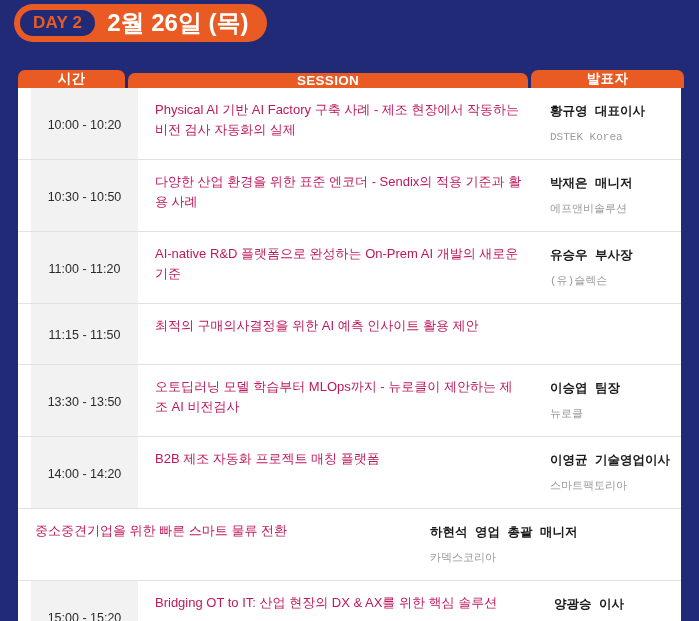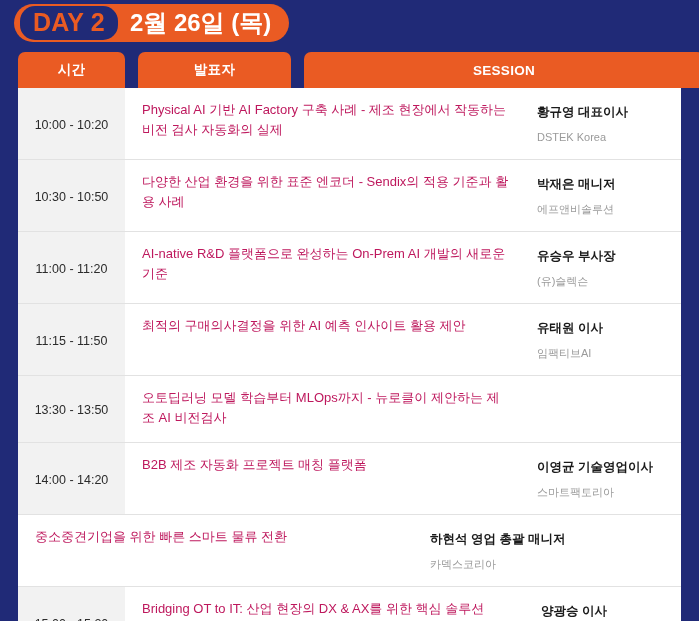--- a/index.html
+++ b/index.html
@@ -25,21 +25,21 @@
     border-radius: 19px;
     display: flex;
     align-items: center;
     padding: 0 18px 0 6px;
     box-sizing: border-box;
   }
   .day-pill {
     background: #202a77;
     color: #ea5b23;
     border-radius: 15px;
-    font-size: 25px;
+    font-size: 17px;
     font-weight: bold;
     letter-spacing: 0.2px;
     padding: 4px 13px 5px 13px;
     line-height: 1;
     white-space: nowrap;
   }
   .day-date {
     color: #ffffff;
     font-size: 24px;
     font-weight: bold;
@@ -51,22 +51,23 @@
   
   .schedule {
     position: absolute;
     left: 18px;
     top: 52px;
     width: 663px;
   }
 
   .head-row {
     display: flex;
-    gap: 13px;
+    gap: 3px;
     height: 36px;
+    align-items: flex-end;
   }
   .head-cell {
     background: #ea5b23;
     color: #ffffff;
     font-size: 13.5px;
     font-weight: bold;
     display: flex;
     align-items: center;
     justify-content: center;
     border-radius: 7px 7px 0 0;
@@ -92,37 +93,39 @@
 
   .cell-time {
     background: #f2f2f2;
     color: #2b2b2b;
     font-size: 12.5px;
     display: flex;
     align-items: center;
     justify-content: center;
     box-sizing: border-box;
     padding-top: 2px;
+    margin-left: 13px;
   }
   .cell-session {
     box-sizing: border-box;
     padding: 12px 14px 14px 17px;
     color: #be185d;
     font-size: 13px;
     line-height: 1.55;
     display: flex;
     align-items: flex-start;
   }
   .cell-speaker {
     box-sizing: border-box;
     padding: 16px 6px 14px 12px;
     display: flex;
     flex-direction: column;
     align-items: flex-start;
     justify-content: flex-start;
+    font-family: Liberation Mono, monospace;
   }
   .spk-name {
     color: #1a1a1a;
     font-size: 12.5px;
     font-weight: bold;
     line-height: 1.4;
     white-space: nowrap;
   }
   .spk-org {
     color: #9a9a9a;
@@ -138,22 +141,22 @@
 
 <div class="day-banner">
   <span class="day-pill">DAY 2</span>
   <span class="day-date">2월 26일 (목)</span>
 </div>
 
 <div class="schedule">
 
   <div class="head-row">
     <div class="head-cell col-time">시간</div>
+    <div class="head-cell col-sess">SESSION</div>
     <div class="head-cell col-spk">발표자</div>
-    <div class="head-cell col-sess">SESSION</div>
   </div>
 
   <div class="body-rows" id="rows-container">
       <div class="row">
         <div class="cell-time col-time">10:00 - 10:20</div>
         <div class="cell-session col-sess">Physical AI 기반 AI Factory 구축 사례 - 제조 현장에서 작동하는 비전 검사 자동화의 실제</div>
         <div class="cell-speaker col-spk">
           <div class="spk-name">황규영 대표이사</div>
           <div class="spk-org">DSTEK Korea</div>
         </div>
@@ -170,28 +173,28 @@
         <div class="cell-time col-time">11:00 - 11:20</div>
         <div class="cell-session col-sess">AI-native R&amp;D 플랫폼으로 완성하는 On-Prem AI 개발의 새로운 기준</div>
         <div class="cell-speaker col-spk">
           <div class="spk-name">유승우 부사장</div>
           <div class="spk-org">(유)슬렉슨</div>
         </div>
       </div>
       <div class="row">
         <div class="cell-time col-time">11:15 - 11:50</div>
         <div class="cell-session col-sess">최적의 구매의사결정을 위한 AI 예측 인사이트 활용 제안</div>
-        <div class="cell-speaker col-spk">
-          <div class="spk-name">유태원 이사</div>
-          <div class="spk-org">임팩티브AI</div>
-        </div>
       </div>
       <div class="row">
         <div class="cell-time col-time">13:30 - 13:50</div>
         <div class="cell-session col-sess">오토딥러닝 모델 학습부터 MLOps까지 - 뉴로클이 제안하는 제조 AI 비전검사</div>
+        <div class="cell-speaker col-spk">
+          <div class="spk-name">이승엽 팀장</div>
+          <div class="spk-org">뉴로클</div>
+        </div>
       </div>
       <div class="row">
         <div class="cell-time col-time">14:00 - 14:20</div>
         <div class="cell-session col-sess">B2B 제조 자동화 프로젝트 매칭 플랫폼</div>
         <div class="cell-speaker col-spk">
           <div class="spk-name">이영균 기술영업이사</div>
           <div class="spk-org">스마트팩토리아</div>
         </div>
       </div>
       <div class="row">

